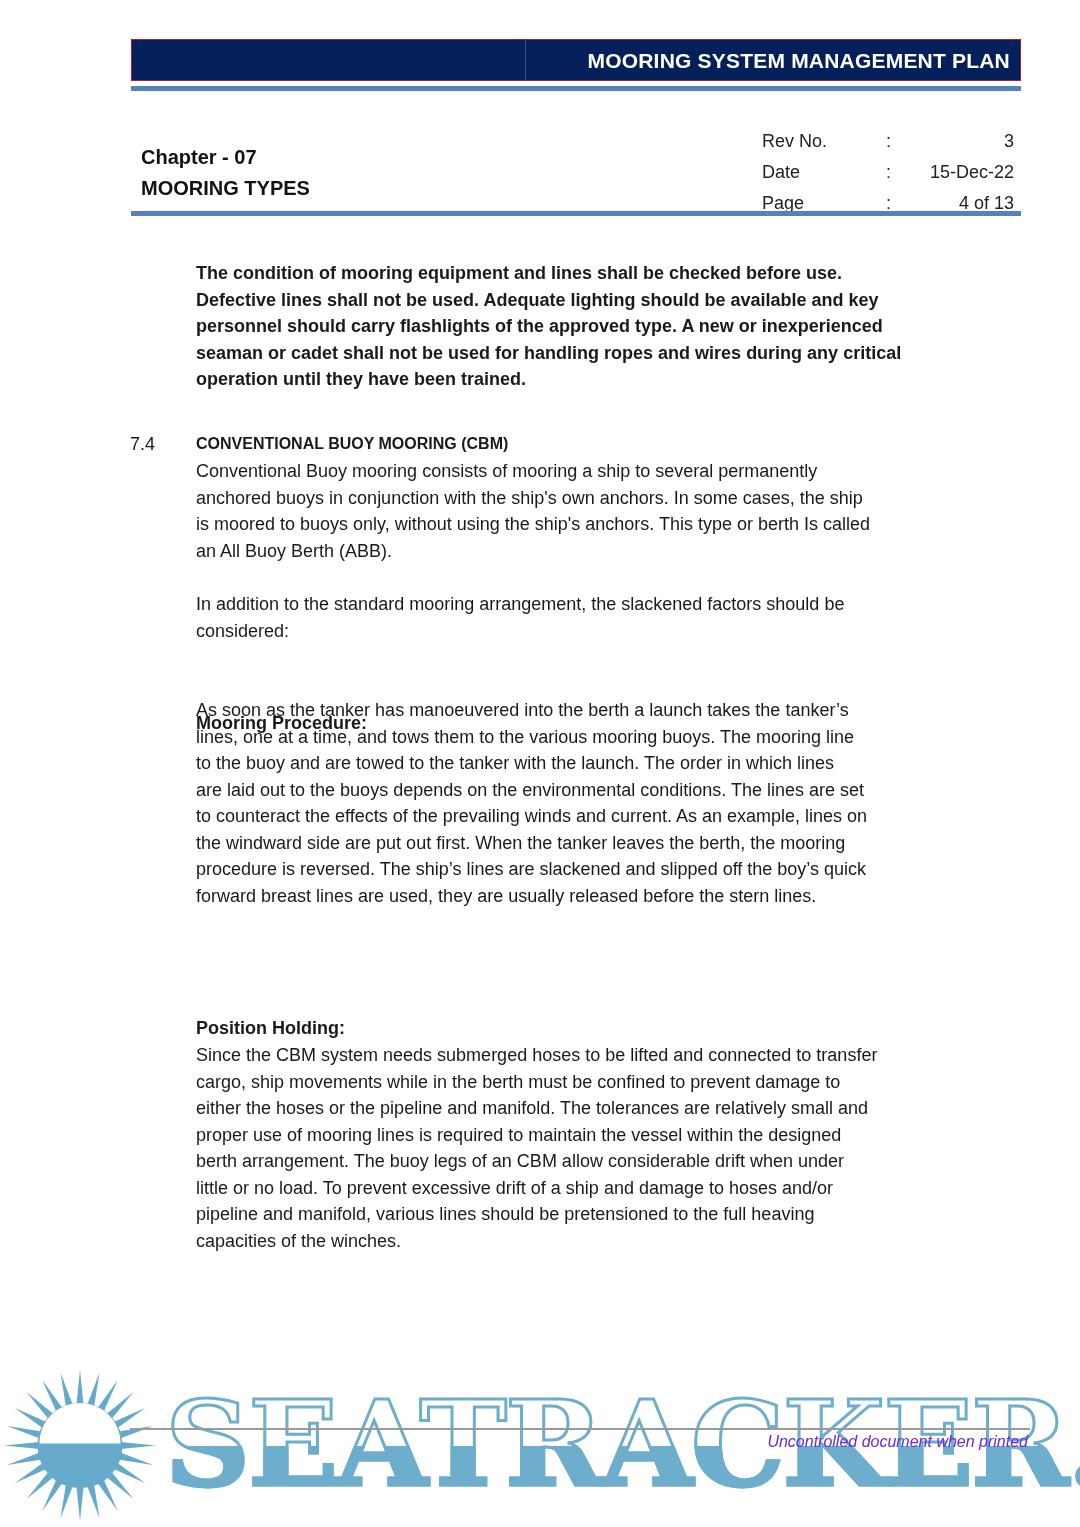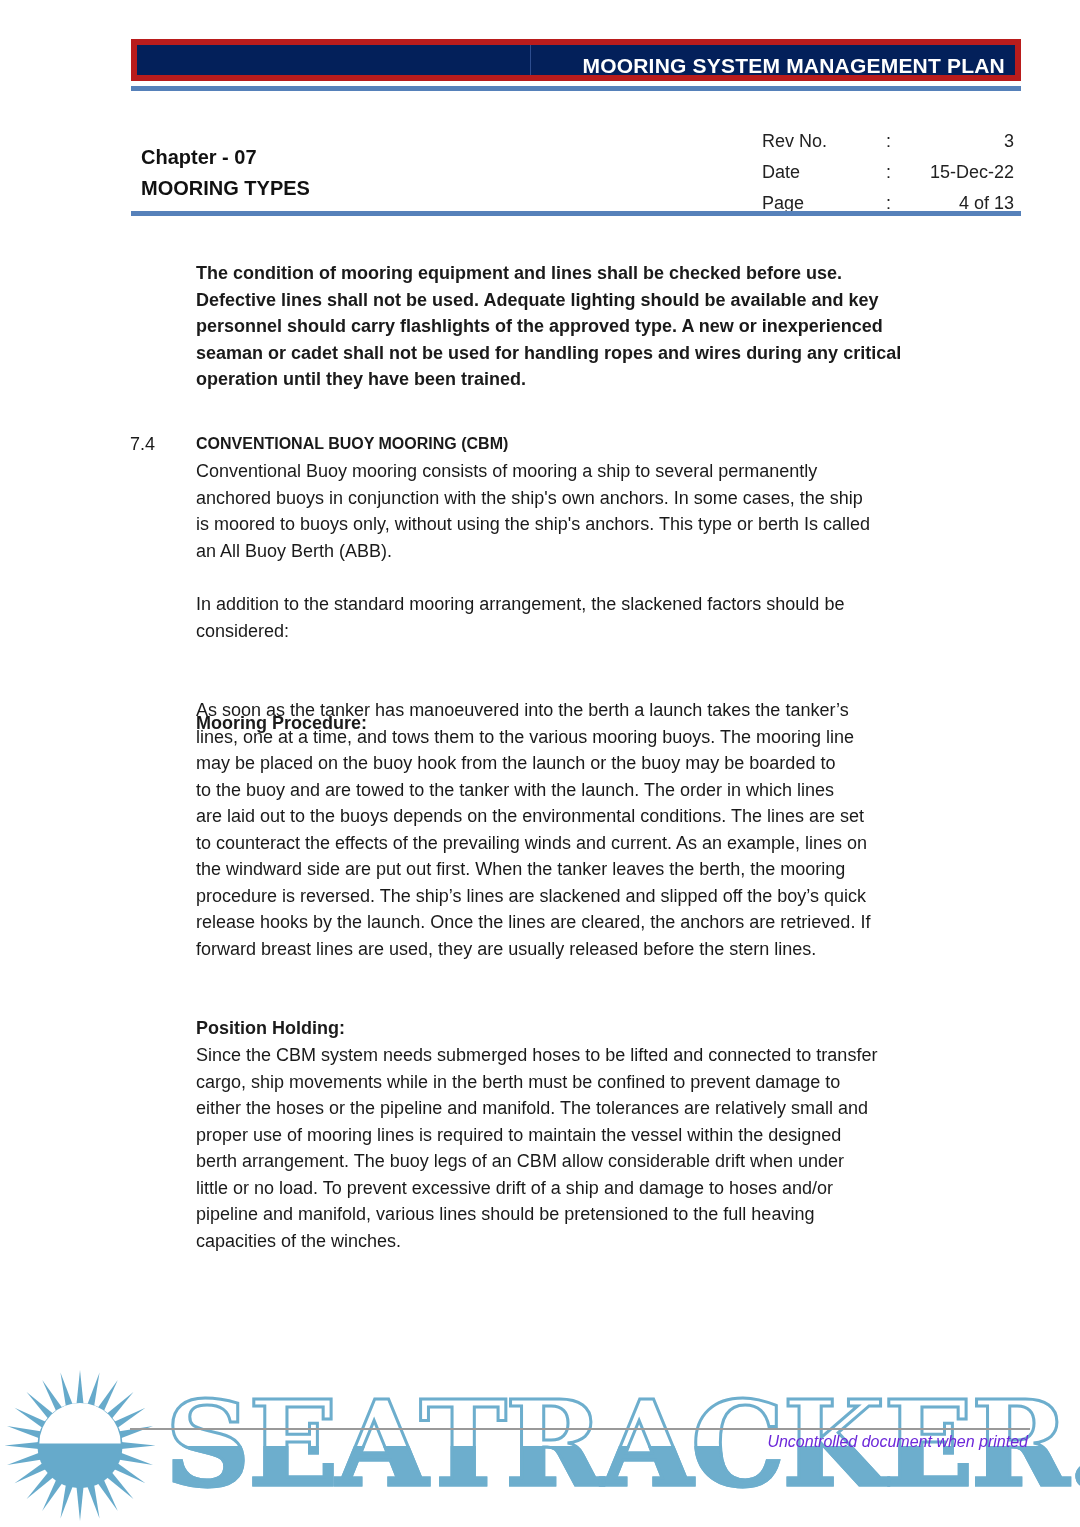--- a/index.html
+++ b/index.html
@@ -1,21 +1,21 @@
 <!DOCTYPE html>
 <html><head>
   <meta charset="utf-8">
   <style>
     html, body { margin: 0; padding: 0; background: #ffffff; }
     body { width: 1080px; height: 1527px; position: relative; overflow: hidden;
            font-family: "Liberation Sans", "DejaVu Sans", sans-serif; color: #1a1a1a; }
 
     
     .banner { position: absolute; left: 131px; top: 39px; width: 890px; height: 42px;
-              background: #03205a; border: 6px solid #b91c1c; box-sizing: border-box; }
+              background: #03205a; border: 1px solid #b91c1c; box-sizing: border-box; }
     .banner .divider { position: absolute; left: 393px; top: 0; width: 1px; height: 100%; background: #2d4d8f; }
     .banner .title { position: absolute; right: 10px; top: 0; height: 42px; line-height: 42px;
                      color: #ffffff; font-weight: bold; font-size: 21px; letter-spacing: 0.2px; }
     .rule-top { position: absolute; left: 131px; top: 86px; width: 890px; height: 5px; background: #5681ba; }
     .rule-bottom { position: absolute; left: 131px; top: 211px; width: 890px; height: 5px; background: #5681ba; }
 
     
     .chapter { position: absolute; left: 141px; top: 142px; font-weight: bold; font-size: 20px; line-height: 31px; color: #111; }
 
     
@@ -95,27 +95,25 @@
 
 <div class="para" style="top:591px;">
   <p>In addition to the standard mooring arrangement, the slackened factors should be</p>
   <p>considered:</p>
 </div>
 
 <div class="subhead" style="top:670px;margin-top:40px;">Mooring Procedure:</div>
 <div class="para" style="top:697px;">
   <p>As soon as the tanker has manoeuvered into the berth a launch takes the tanker’s</p>
   <p>lines, one at a time, and tows them to the various mooring buoys. The mooring line</p>
-  <p>may be placed on the buoy hook from the launch or the buoy may be boarded to</p>
   <p>to the buoy and are towed to the tanker with the launch. The order in which lines</p>
   <p>are laid out to the buoys depends on the environmental conditions. The lines are set</p>
   <p>to counteract the effects of the prevailing winds and current. As an example, lines on</p>
   <p>the windward side are put out first. When the tanker leaves the berth, the mooring</p>
   <p>procedure is reversed. The ship’s lines are slackened and slipped off the boy’s quick</p>
-  <p>release hooks by the launch. Once the lines are cleared, the anchors are retrieved. If</p>
   <p>forward breast lines are used, they are usually released before the stern lines.</p>
 </div>
 
 <div class="subhead" style="top:1015px;">Position Holding:</div>
 <div class="para" style="top:1042px;">
   <p>Since the CBM system needs submerged hoses to be lifted and connected to transfer</p>
   <p>cargo, ship movements while in the berth must be confined to prevent damage to</p>
   <p>either the hoses or the pipeline and manifold. The tolerances are relatively small and</p>
   <p>proper use of mooring lines is required to maintain the vessel within the designed</p>
   <p>berth arrangement. The buoy legs of an CBM allow considerable drift when under</p>

